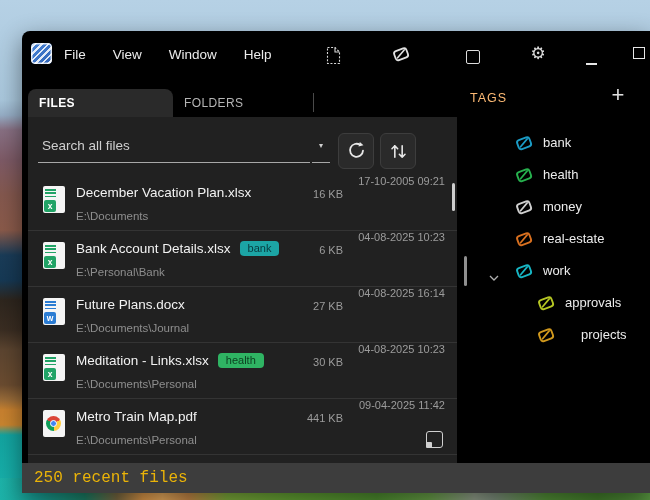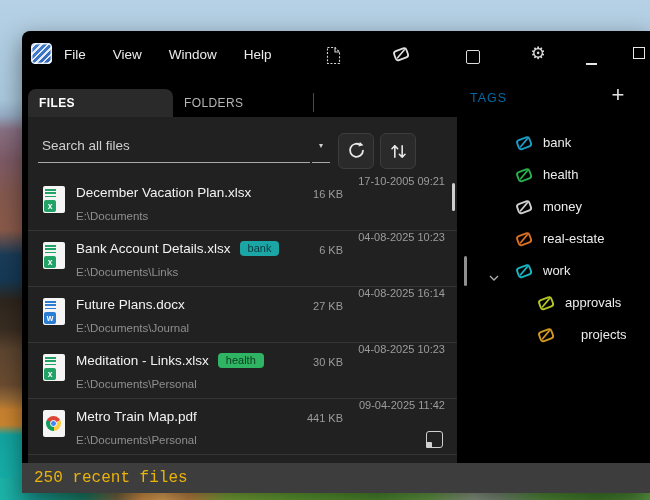--- a/index.html
+++ b/index.html
@@ -90,21 +90,21 @@
   .file-badge { display:inline-block; margin-left:9px; padding:1px 8px 2px; border-radius:4px; font-size:11px; position:relative; top:-1px; }
   .file-size { position:absolute; right:114px; top:13px; font-size:11px; color:#9c9c9c;text-align:center; }
   .file-date { position:absolute; right:12px; top:0; font-size:11px; color:#9c9c9c; }
   .file-path { position:absolute; left:48px; bottom:8px; font-size:11.5px; color:#8e8e8e; }
   .files-scrollthumb { position:absolute; right:2px; top:66px; width:3px; height:28px; background:#cfcfcf; border-radius:2px; }
   .overlay-corner { position:absolute; left:398px; top:314px; width:17px; height:17px; border:1.5px solid #d0d0d0; border-radius:3px; }
   .overlay-corner::after { content:""; position:absolute; left:-1px; bottom:-1px; width:6px; height:6px; background:#d0d0d0; border-radius:1px; }
 
   
   .tags-panel { position:absolute; left:435px; top:46px; width:193px; height:386px; background:#000; }
-  .tags-header { position:absolute; left:13px; top:14px; color:#0369a1; font-size:12.5px; letter-spacing:1px; }
+  .tags-header { position:absolute; left:13px; top:14px; color:#fdba74; font-size:12.5px; letter-spacing:1px; }
   .tags-add { position:absolute; left:148px; top:5px; width:26px; height:26px; display:flex; align-items:center; justify-content:center; color:#e0e0e0; font-size:22px; font-weight:200; cursor:default; }
   .tag-list { position:absolute; left:0; top:50px; width:193px; }
   .tag-item { position:relative; height:32px; cursor:default; }
   .tag-chevron { position:absolute; left:32px; top:12px; }
   .tag-glyph { position:absolute; top:5px; }
   .tag-label { position:absolute; top:8px; font-size:13px; color:#ececec; white-space:nowrap; }
   .tags-scrollthumb { position:absolute; left:7px; top:179px; width:3px; height:30px; background:#8f8f8f; border-radius:2px; }
 
   
   .statusbar { position:absolute; left:0; top:432px; width:628px; height:30px; background:#3d3d3d;
@@ -189,21 +189,21 @@
             <span class="file-path">E:\Documents</span>
           </div>
           <div class="file-row">
             <div class="file-icon">
               <span class="fi-lines" style="color: rgb(33, 163, 102);"></span>
               <span class="fi-box" style="background: rgb(33, 163, 102);">x</span>
             </div>
             <span class="file-name">Bank Account Details.xlsx<span class="file-badge" style="background: rgb(28, 165, 165); color: rgb(7, 58, 62);">bank</span></span>
             <span class="file-size">6 KB</span>
             <span class="file-date">04-08-2025 10:23</span>
-            <span class="file-path">E:\Documents\Links</span>
+            <span class="file-path">E:\Personal\Bank</span>
           </div>
           <div class="file-row">
             <div class="file-icon">
               <span class="fi-lines" style="color: rgb(43, 124, 211);"></span>
               <span class="fi-box" style="background: rgb(43, 124, 211);">w</span>
             </div>
             <span class="file-name">Future Plans.docx</span>
             <span class="file-size">27 KB</span>
             <span class="file-date">04-08-2025 16:14</span>
             <span class="file-path">E:\Documents\Journal</span>

